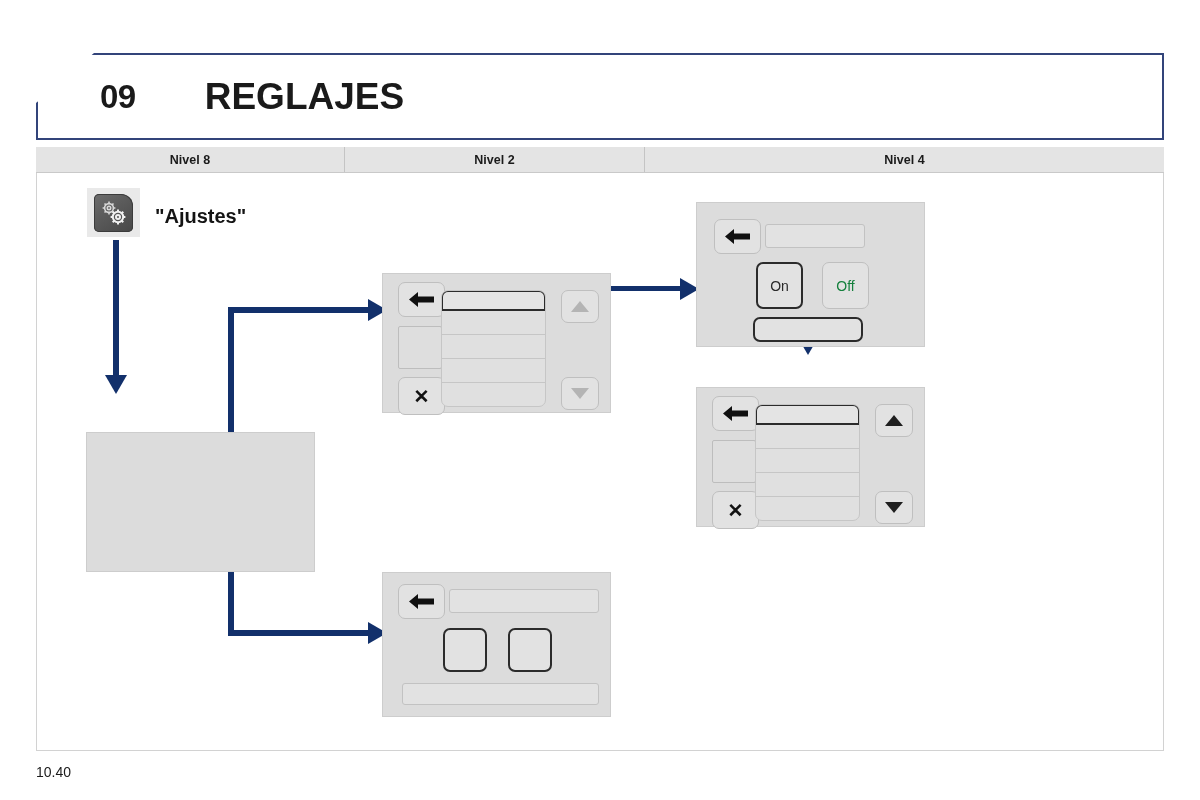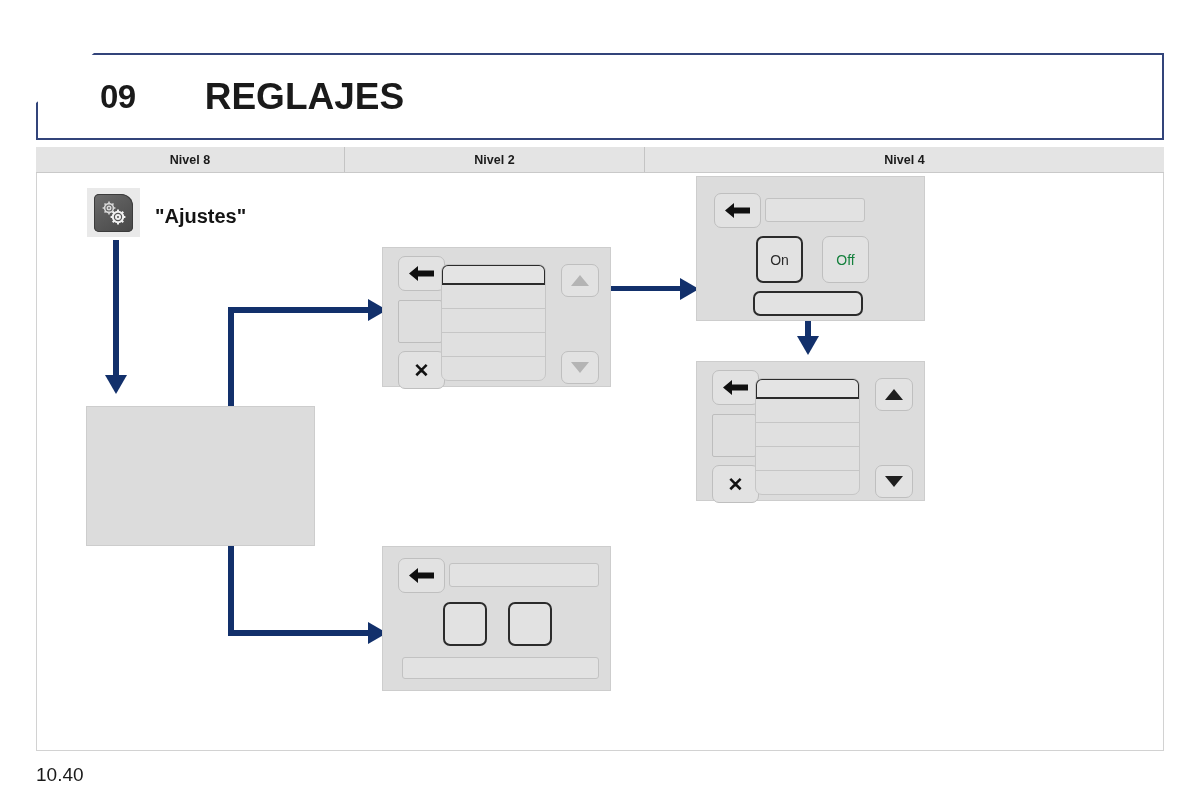--- a/index.html
+++ b/index.html
@@ -62,21 +62,21 @@
     width: 1128px; height: 578px;
     background: #ffffff;
     border: 1px solid #d2d2d2;
     border-top: none;
   }
 
   
   .footer-page {
     position: absolute;
     left: 36px; top: 764px;
-    font-size: 19px; color: #1a1a1a;
+    font-size: 14px; color: #1a1a1a;
   }
 
   
   .app-icon-wrap {
     position: absolute; left: 87px; top: 188px;
     width: 53px; height: 49px;
     background: #e9e9e9;
     display: flex; align-items: center; justify-content: center;
   }
   .app-icon {
@@ -91,20 +91,21 @@
   .app-label {
     position: absolute; left: 155px; top: 205px;
     font-size: 20px; font-weight: bold; color: #141414;
   }
 
   
   .panel {
     position: absolute;
     background: #dcdcdc;
     border: 1px solid #cdcdcd;
+    margin-top: 26px;
   }
   .pbtn {
     position: absolute;
     background: #e2e2e2;
     border: 1px solid #bfbfbf;
     border-radius: 7px;
     display: flex; align-items: center; justify-content: center;
   }
   .pbtn.plain { border-radius: 2px; background: #dedede; border:1px solid #bdbdbd; }
   .pbox-dark {

